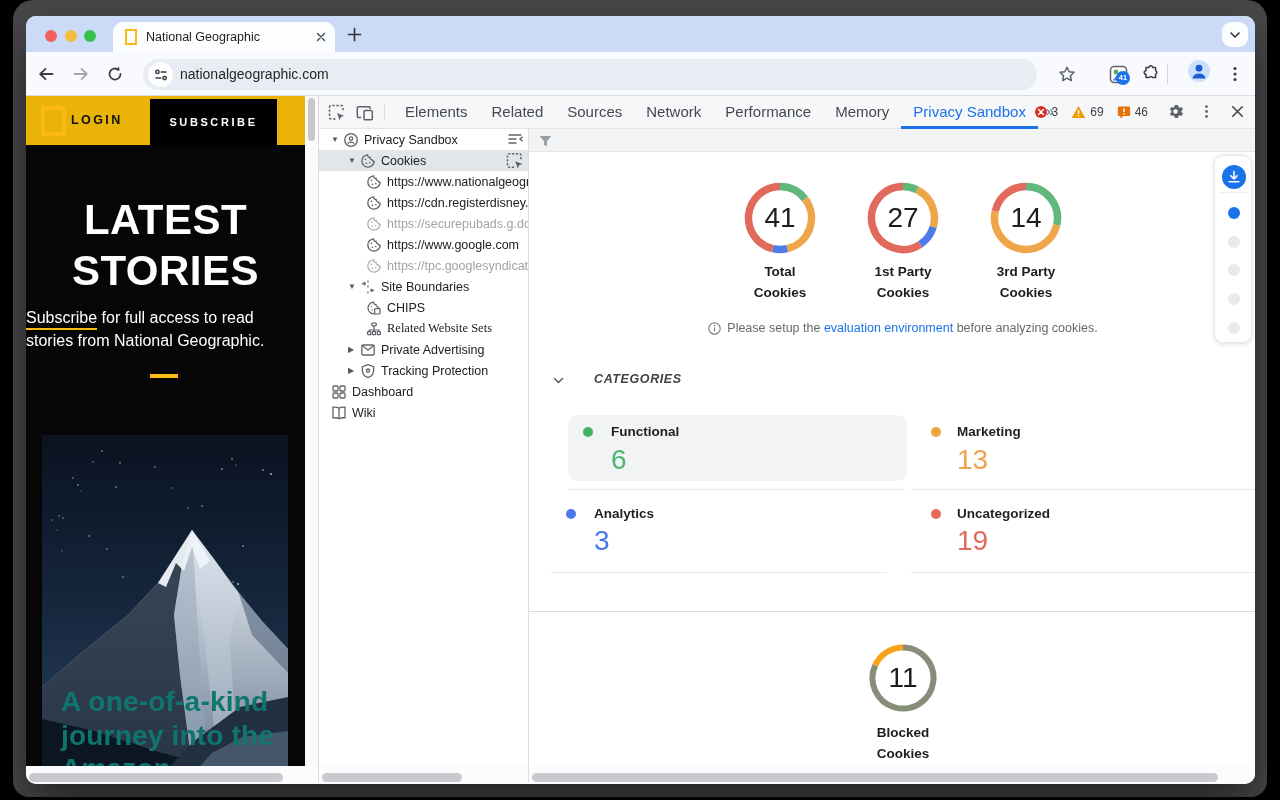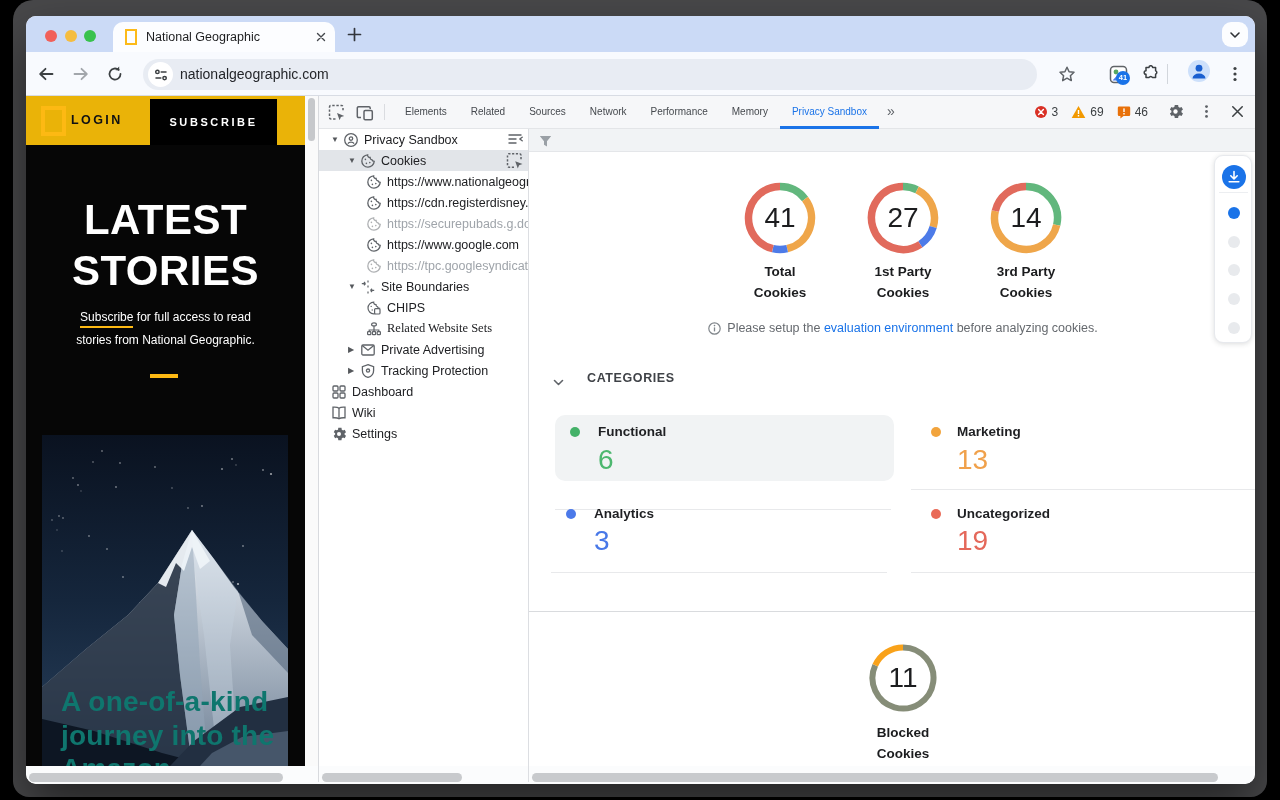--- a/index.html
+++ b/index.html
@@ -53,39 +53,39 @@
   #page { left:0; top:0; width:292px; height:670px; background:#060606; overflow:hidden; }
   #pg-header { left:0; top:0; width:292px; height:49px; background:#eab308; }
   #pg-logo { left:15px; top:10px; width:25px; height:30px; border:4px solid #fdb913; }
   #pg-login { left:45px; top:0; line-height:49px; font-size:12.5px; font-weight:700;
     letter-spacing:2.4px; color:#101114; }
   #pg-subscribe { left:124px; top:3px; width:127px; height:46px; background:#000; color:#fff;
     font-size:11px; font-weight:700; letter-spacing:2.6px; text-align:center; line-height:46px; }
   #pg-body { left:0; top:49px; width:279px; height:621px; }
   #pg-title { left:0; top:49px; width:279px; text-align:center; color:#fff;
     font-size:42px; line-height:51px; font-weight:800; letter-spacing:.5px; }
-  #pg-para { left:0; top:161px; width:279px; text-align:center; color:#fff;
-    font-size:12px; line-height:23px; font-weight:400; }
+  #pg-para { left:0; top:161px; width:279px; text-align:left; color:#fff;
+    font-size:16px; line-height:23px; font-weight:400; }
   #pg-para .ul { border-bottom:2.5px solid #fdb913; padding-bottom:1.5px; }
   #pg-dash { left:123.5px; top:228.5px; width:28.5px; height:4px; background:#fdb913; }
   #pg-photo { left:16px; top:290px; width:246px; height:331px; overflow:hidden; }
   #pg-card-title { left:19px; top:250px; width:220px; color:#0f766e; font-size:28px;
     line-height:33.5px; font-weight:700; letter-spacing:.2px; }
   #pg-scrolltrack { left:279px; top:0; width:13px; height:670px; background:#fafafa; }
   #pg-vthumb { left:3px; top:2px; width:7px; height:43px; border-radius:3.5px; background:#c6c8cb; }
 
   
   #devtools { left:293px; top:0; width:936px; height:670px; background:#fff; }
   #dt-tabbar { left:0; top:0; width:936px; height:33px; background:#f6f7f9;
     border-bottom:1px solid #e3e5e8; }
   .dt-ic { top:7px; width:20px; height:20px; color:#5f6368; }
   .dt-ic svg { margin:1px; }
   #dt-tab-sep { left:65px; top:8px; width:1px; height:16px; background:#dadce0; }
   #dt-tabs { left:74px; top:0; height:33px; display:flex; }
-  .dt-tab { height:33px; line-height:31px; padding:0 12px; font-size:10px; color:#45494e;
+  .dt-tab { height:33px; line-height:31px; padding:0 12px; font-size:15px; color:#45494e;
     white-space:nowrap; }
   .dt-tab.active { color:#1a73e8; font-weight:500; border-bottom:3px solid #1a73e8; }
   .dt-tab.more { font-size:14px; color:#5f6368; padding:0 8px; letter-spacing:-2px; }
   #dt-right { right:8px; top:0; height:32px; display:flex; align-items:center; gap:13px; }
   .dt-badge { display:flex; align-items:center; gap:4px; font-size:12px; color:#3c4043; }
   .dt-btn { width:18px; height:18px; color:#5f6368; }
 
   #dt-body { left:0; top:33px; width:936px; height:637px; }
   
   #dt-sidebar { left:0; top:0; width:209px; height:637px; background:#fff; overflow:hidden; }
@@ -107,21 +107,21 @@
   #dt-content { left:22px; top:23px; width:704px; height:614px; }
   #donut-row { left:0; top:30px; width:704px; display:flex; justify-content:center; }
   .donut { width:123px; text-align:center; }
   .donut .ring { position:relative; width:72px; height:72px; margin:0 auto; }
   .donut .num { position:absolute; left:0; top:0; width:72px; line-height:72px;
     font-size:28px; color:#1c1d1f; text-align:center; }
   .donut .dlabel { margin-top:7px; font-size:13.5px; line-height:21px; font-weight:700; color:#1b1c1e; }
   #info-row { left:0; top:169px; width:704px; display:flex; justify-content:center;
     align-items:center; gap:6px; font-size:12.5px; color:#65696e; }
   #info-row a { color:#1a73e8; text-decoration:none; }
-  #cat-header { left:2px; top:220px; height:13px; display:flex; align-items:flex-end; gap:23px; }
+  #cat-header { left:2px; top:220px; height:13px; display:flex; align-items:flex-start; gap:30px;font-style:italic; }
   #cat-chevron { width:11px; height:11px; color:#5f6368; }
   #cat-title { font-size:12.5px; font-weight:700; letter-spacing:.6px; color:#3f4247; }
   .cat-cell { position:absolute; }
   .cat-card { position:absolute; left:0; top:0; width:339px; height:66px;
     background:#f1f3f4; border-radius:10px; }
   .cat-dot { position:absolute; width:10px; height:10px; border-radius:50%; }
   .cat-label { position:absolute; font-size:13.5px; font-weight:600; color:#1f2023; }
   .cat-value { position:absolute; font-size:28px; font-weight:400; }
   #cat-divider { left:-22px; top:459px; width:727px; height:1px; background:#d9dbde; }
   #blocked { left:0; top:490px; width:704px; text-align:center; }
@@ -536,27 +536,20 @@
                   </svg></span>
                 <span class="t-label">Dashboard</span>
               </div>
               <div class="tree-row" style="padding-left: 12px;">
                 <span class="t-ic"><svg width="16" height="16" viewBox="0 0 16 16" fill="none" stroke="currentColor" stroke-width="1.3">
                     <path d="M8 3.2 C6.8 2.2 4.8 2 2 2.2 V12.8 C4.8 12.6 6.8 12.9 8 13.8 C9.2 12.9 11.2 12.6 14 12.8 V2.2 C11.2 2 9.2 2.2 8 3.2 Z"></path>
                     <path d="M8 3.2 V13.6"></path>
                   </svg></span>
                 <span class="t-label">Wiki</span>
               </div>
-              <div class="tree-row" style="padding-left: 12px;">
-                <span class="t-ic"><svg width="16" height="16" viewBox="0 0 18 18" fill="currentColor">
-                    <path d="M15.3 9.8 a6 6 0 0 0 0-1.6 l1.6-1.2 -1.5-2.7 -1.9.7 a6 6 0 0 0 -1.4-.8 L11.8 2 H8.2 l-.3 2.1 a6 6 0 0 0 -1.4.8 l-1.9-.7 -1.5 2.7 1.6 1.2 a6 6 0 0 0 0 1.6 L3.1 11 l1.5 2.7 1.9-.7 a6 6 0 0 0 1.4.8 l.3 2.2 h3.6 l.3-2.2 a6 6 0 0 0 1.4-.8 l1.9.7 1.5-2.7 Z"></path>
-                    <circle cx="9" cy="9" r="2.3" fill="#fff"></circle>
-                  </svg></span>
-                <span class="t-label">Settings</span>
-              </div>
             </div>
 
           <div id="dt-main" class="abs">
             <div id="dt-filterbar" class="abs">
               <div id="filter-icon" class="abs">
                 <svg width="13" height="13" viewBox="0 0 13 13">
                     <path d="M.8 1 H12.2 L8 6.2 V11.5 L5 9.8 V6.2 Z" fill="#9aa0a6"></path>
                   </svg>
               </div>
             </div>
@@ -599,21 +592,21 @@
               </div>
               <div id="cat-header" class="abs">
                 <span id="cat-chevron">
                   <svg width="11" height="11" viewBox="0 0 11 11">
                       <path d="M1.5 3.5 L5.5 7.5 L9.5 3.5" stroke="#5f6368" stroke-width="1.6" fill="none" stroke-linecap="round" stroke-linejoin="round"></path>
                     </svg>
                 </span>
                 <span id="cat-title">CATEGORIES</span>
               </div>
               <div id="cat-grid">
-                  <div class="cat-cell" style="left: 4px; top: 263px; width: 336px; height: 95px; border-bottom: 1px solid rgb(232, 233, 235);">
+                  <div class="cat-cell" style="left: 17px; top: 263px; width: 336px; height: 75px; border-bottom: 1px solid rgb(232, 233, 235);">
                     <div class="cat-card"></div>
                     <span class="cat-dot" style="left:15px; top:12px; background:#44b168"></span>
                     <span class="cat-label" style="left:43px; top:9px;">Functional</span>
                     <span class="cat-value" style="left:43px; top:29px; color:#4db76f">6</span>
                   </div>
                   <div class="cat-cell" style="left: 360px; top: 263px; width: 345px; height: 75px; border-bottom: 1px solid rgb(232, 233, 235);">
                     <span class="cat-dot" style="left:20px; top:12px; background:#f2a43c"></span>
                     <span class="cat-label" style="left:46px; top:9px;">Marketing</span>
                     <span class="cat-value" style="left:46px; top:29px; color:#f0a14b">13</span>
                   </div>

